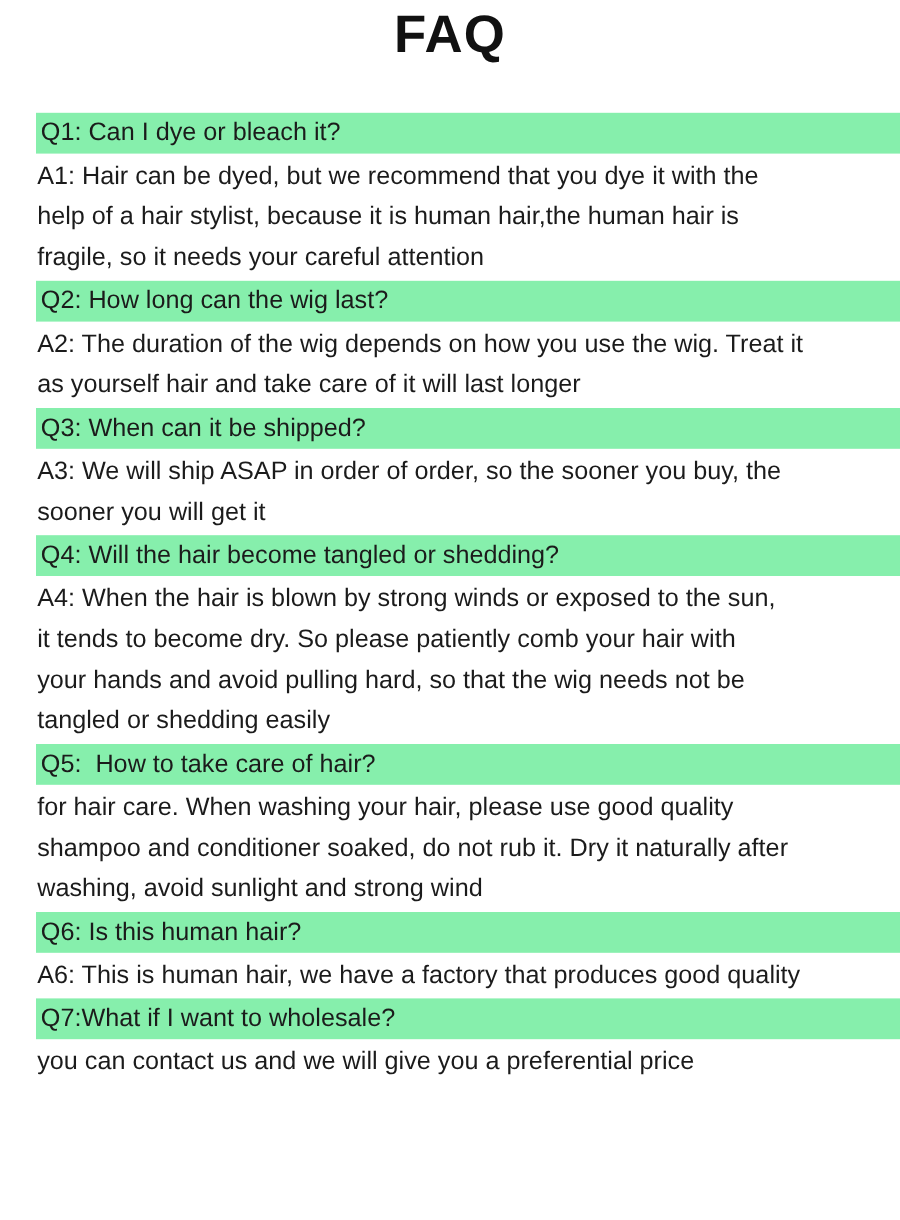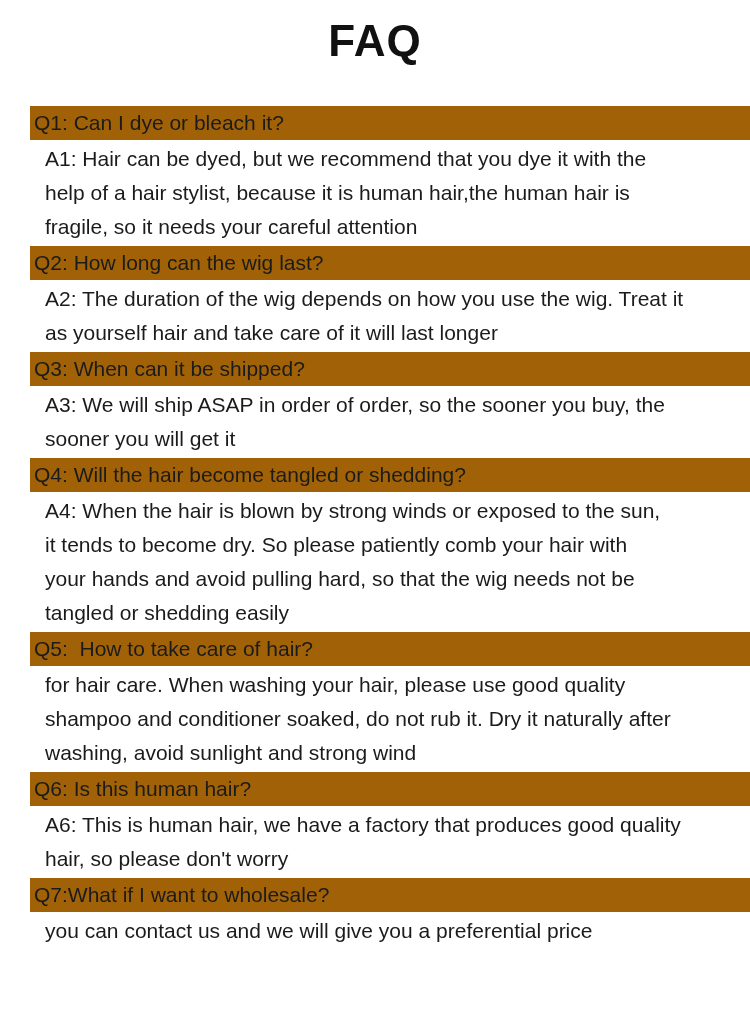--- a/index.html
+++ b/index.html
@@ -13,43 +13,43 @@
     overflow: hidden;
     font-family: "Liberation Sans", "DejaVu Sans", sans-serif;
     color: #1b1b1b;
   }
   .page {
     width: 750px;
     height: 1017px;
     background: #ffffff;
   }
   .page-title {
-    padding-top: 16px;
+    padding-top: 4px;
     margin: 0 0 40px 0;
     text-align: center;
     font-size: 44px;
     line-height: 50px;
     font-weight: 600;
     letter-spacing: 1px;
     color: #111111;
   }
   .faq-question-bar {
     margin-left: 30px;
     margin-right: 0;
-    background: #a16207;
+    background: #86efac;
     font-size: 21px;
     line-height: 34px;
     height: 34px;
     padding-left: 4px;
     white-space: pre-wrap;
     color: #1b1b1b;
   }
   .faq-answer {
     margin: 2px 0;
-    padding-left: 45px;
+    padding-left: 31px;
   }
   .faq-answer-line {
     font-size: 21px;
     line-height: 34px;
     white-space: nowrap;
     color: #1b1b1b;
   }
 </style>
 </head>
 <body>
@@ -88,21 +88,20 @@
   <div class="faq-question-bar">Q5:  How to take care of hair?</div>
   <div class="faq-answer">
     <div class="faq-answer-line">for hair care. When washing your hair, please use good quality</div>
     <div class="faq-answer-line">shampoo and conditioner soaked, do not rub it. Dry it naturally after</div>
     <div class="faq-answer-line">washing, avoid sunlight and strong wind</div>
   </div>
 
   <div class="faq-question-bar">Q6: Is this human hair?</div>
   <div class="faq-answer">
     <div class="faq-answer-line">A6: This is human hair, we have a factory that produces good quality</div>
-    <div class="faq-answer-line">hair, so please don't worry</div>
   </div>
 
   <div class="faq-question-bar">Q7:What if I want to wholesale?</div>
   <div class="faq-answer">
     <div class="faq-answer-line">you can contact us and we will give you a preferential price</div>
   </div>
 
 </div>
 
 </body></html>

